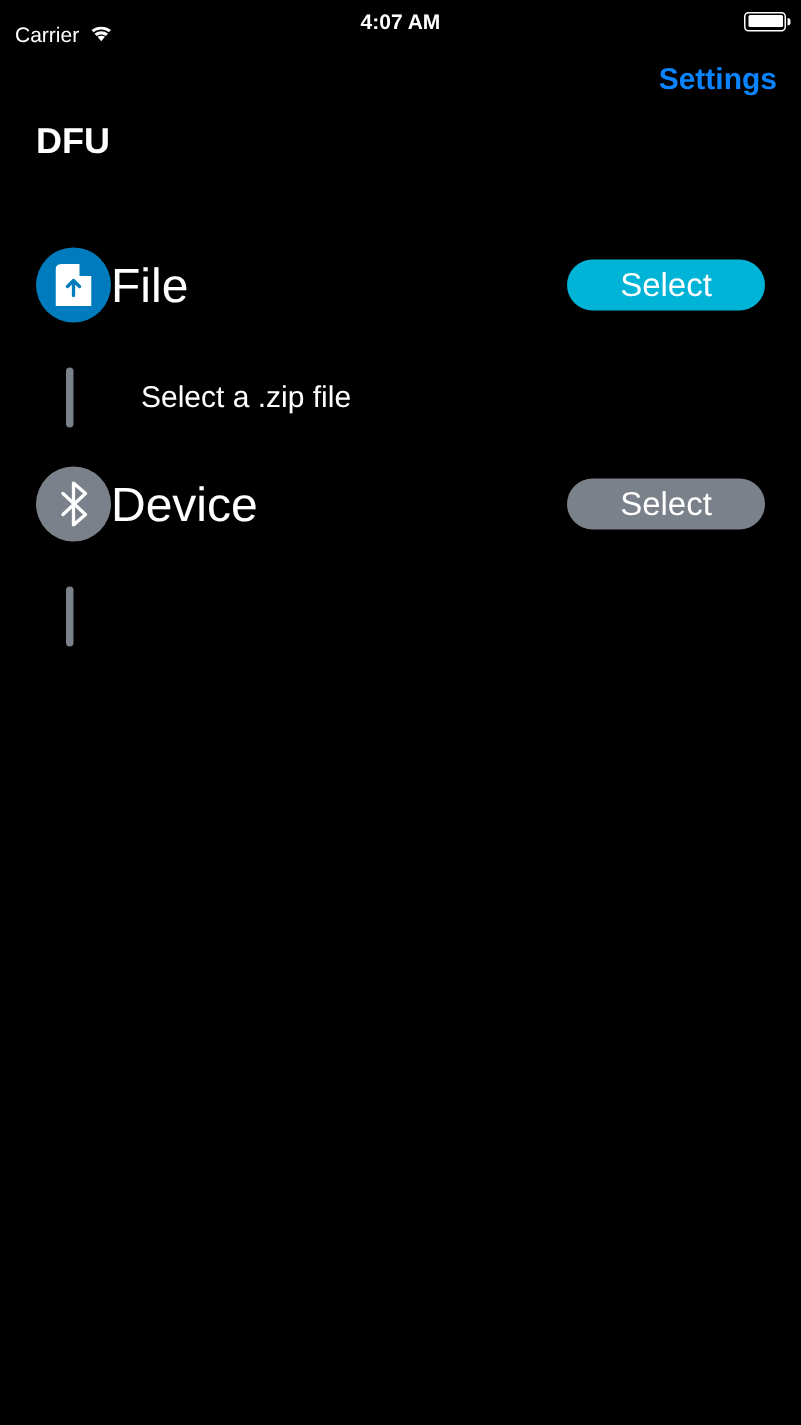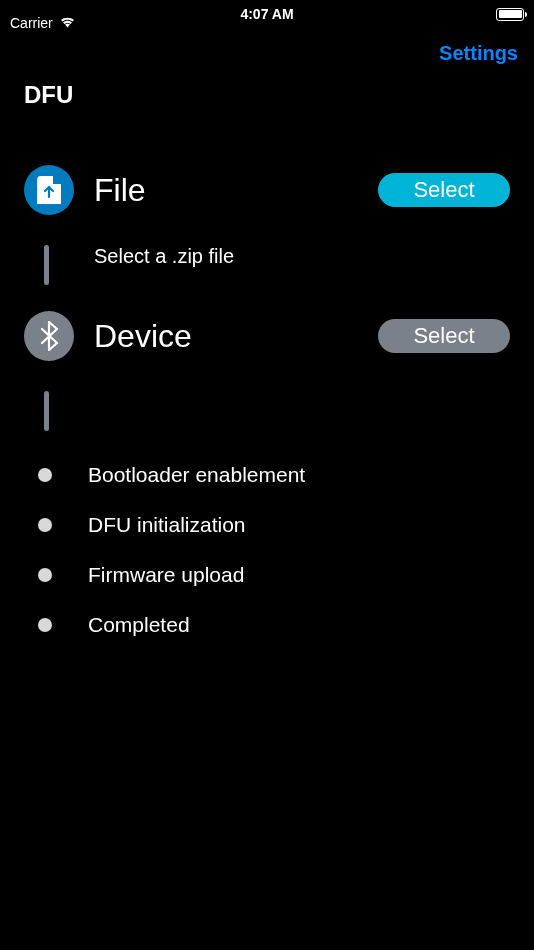--- a/index.html
+++ b/index.html
@@ -87,21 +87,20 @@
     }
     .content {
       padding: 0 24px;
     }
     .section {
       margin-top: 26px;
     }
     .section-header {
       display: flex;
       align-items: center;
-      gap: 20px;
     }
     .circle-icon {
       width: 50px;
       height: 50px;
       border-radius: 50%;
       display: flex;
       align-items: center;
       justify-content: center;
       flex-shrink: 0;
     }
@@ -128,20 +127,21 @@
       cursor: pointer;
     }
     .btn-active {
       background: #00b4d8;
     }
     .btn-inactive {
       background: #7b818a;
     }
     .section-body {
       display: flex;
+      align-items: center;
       gap: 20px;
       margin-top: 30px;
       padding-left: 20px;
     }
     .vertical-bar {
       width: 5px;
       height: 40px;
       background: #7b818a;
       border-radius: 3px;
       flex-shrink: 0;
@@ -229,33 +229,15 @@
       </div>
       <div class="section-title">Device</div>
       <button class="action-button btn-inactive">Select</button>
     </div>
     <div class="section-body">
       <div class="vertical-bar"></div>
     </div>
   </div>
 
   <div class="section">
-    <div class="progress-list">
-      <div class="progress-item">
-        <div class="dot"></div>
-        <div class="progress-label">Bootloader enablement</div>
-      </div>
-      <div class="progress-item">
-        <div class="dot"></div>
-        <div class="progress-label">DFU initialization</div>
-      </div>
-      <div class="progress-item">
-        <div class="dot"></div>
-        <div class="progress-label">Firmware upload</div>
-      </div>
-      <div class="progress-item">
-        <div class="dot"></div>
-        <div class="progress-label">Completed</div>
-      </div>
-    </div>
   </div>
 
 </div>
 
 </body></html>

